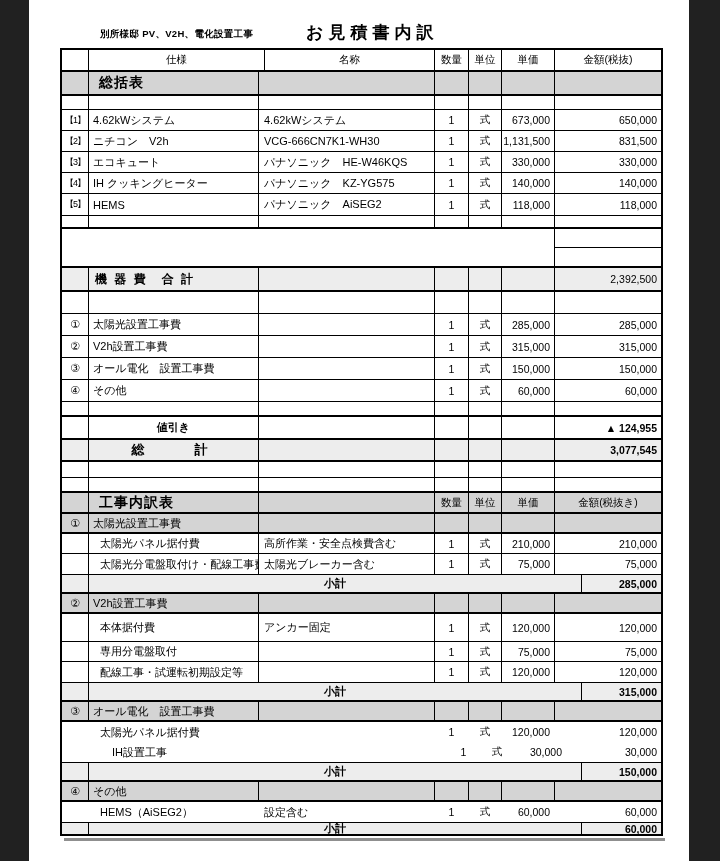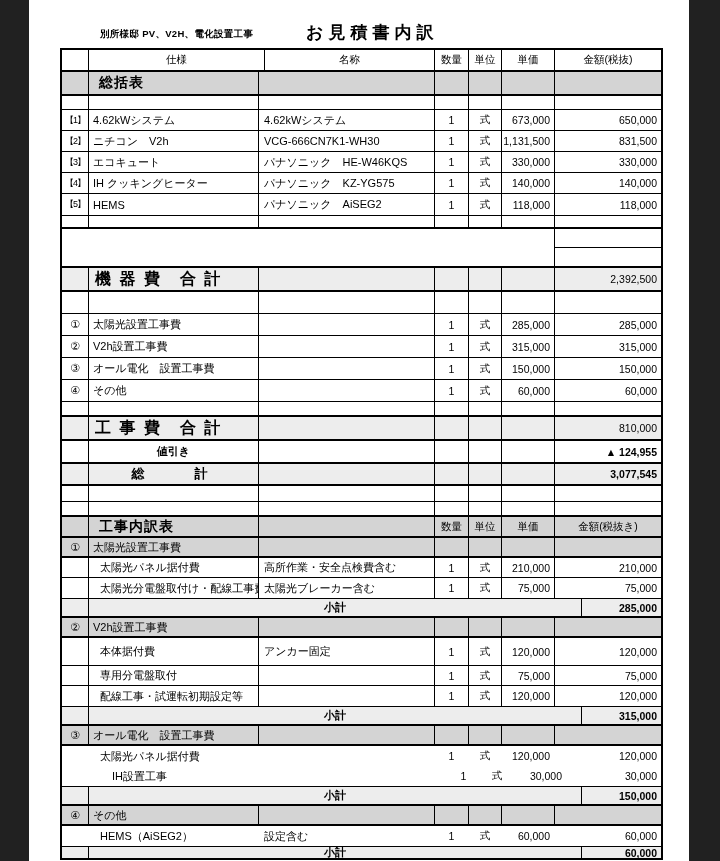--- a/index.html
+++ b/index.html
@@ -32,21 +32,21 @@
   .c-num{width:27px;justify-content:center;}
   .c-name{width:170px;padding-left:4px;}
   .c-spec{width:176px;padding-left:5px;}
   .c-qty{width:34px;justify-content:center;font-size:10.5px;}
   .c-unit{width:33px;justify-content:center;font-size:10.5px;}
   .c-price{width:53px;justify-content:flex-end;padding-right:4px;font-size:10.5px;}
   .c-amount{flex:1;border-right:none;justify-content:flex-end;padding-right:4px;font-size:10.5px;}
 
   .hdr{justify-content:center !important;padding:0 !important;font-size:10.5px !important;}
   .big{font-size:14px;font-weight:bold;letter-spacing:1px;padding-left:10px;}
-  .tot-label{font-weight:bold;font-size:16px;letter-spacing:2px;padding-left:6px;}
+  .tot-label{font-weight:bold;font-size:12px;letter-spacing:2px;padding-left:6px;}
   .ctr{justify-content:center !important;padding:8px !important;}
   .bold{font-weight:bold !important;}
   .grand-label{font-weight:bold;font-size:13px;letter-spacing:8px;}
   .num-small{font-size:9px;letter-spacing:-1px;}
   .circ{font-size:11px;}
   .ind{padding-left:11px;}
   .merged-mid{width:493px;justify-content:center;font-weight:600;font-size:11px;}
   .mb-left{width:493px;border-right:1px solid #000;box-sizing:border-box;}
   .mb-amount{flex:1;display:flex;flex-direction:column;}
   .mb-sub1{height:19px;border-bottom:1px solid #000;box-sizing:border-box;}
@@ -206,29 +206,20 @@
     </div>
     <div class="row bb2" style="height: 15px;">
       <div class="c c-num"></div>
       <div class="c c-name"></div>
       <div class="c c-spec"></div>
       <div class="c c-qty"></div>
       <div class="c c-unit"></div>
       <div class="c c-price"></div>
       <div class="c c-amount"></div>
     </div>
-    <div class="row bb2 ltgray" style="height: 24px;">
-      <div class="c c-num"></div>
-      <div class="c c-name tot-label">工 事 費　合 計</div>
-      <div class="c c-spec"></div>
-      <div class="c c-qty"></div>
-      <div class="c c-unit"></div>
-      <div class="c c-price"></div>
-      <div class="c c-amount">810,000</div>
-    </div>
     <div class="row bb2" style="height: 23px;">
       <div class="c c-num"></div>
       <div class="c c-name ctr bold">値引き</div>
       <div class="c c-spec"></div>
       <div class="c c-qty"></div>
       <div class="c c-unit"></div>
       <div class="c c-price"></div>
       <div class="c c-amount bold">▲ 124,955</div>
     </div>
     <div class="row bb2 ltgray" style="height: 22px;">

